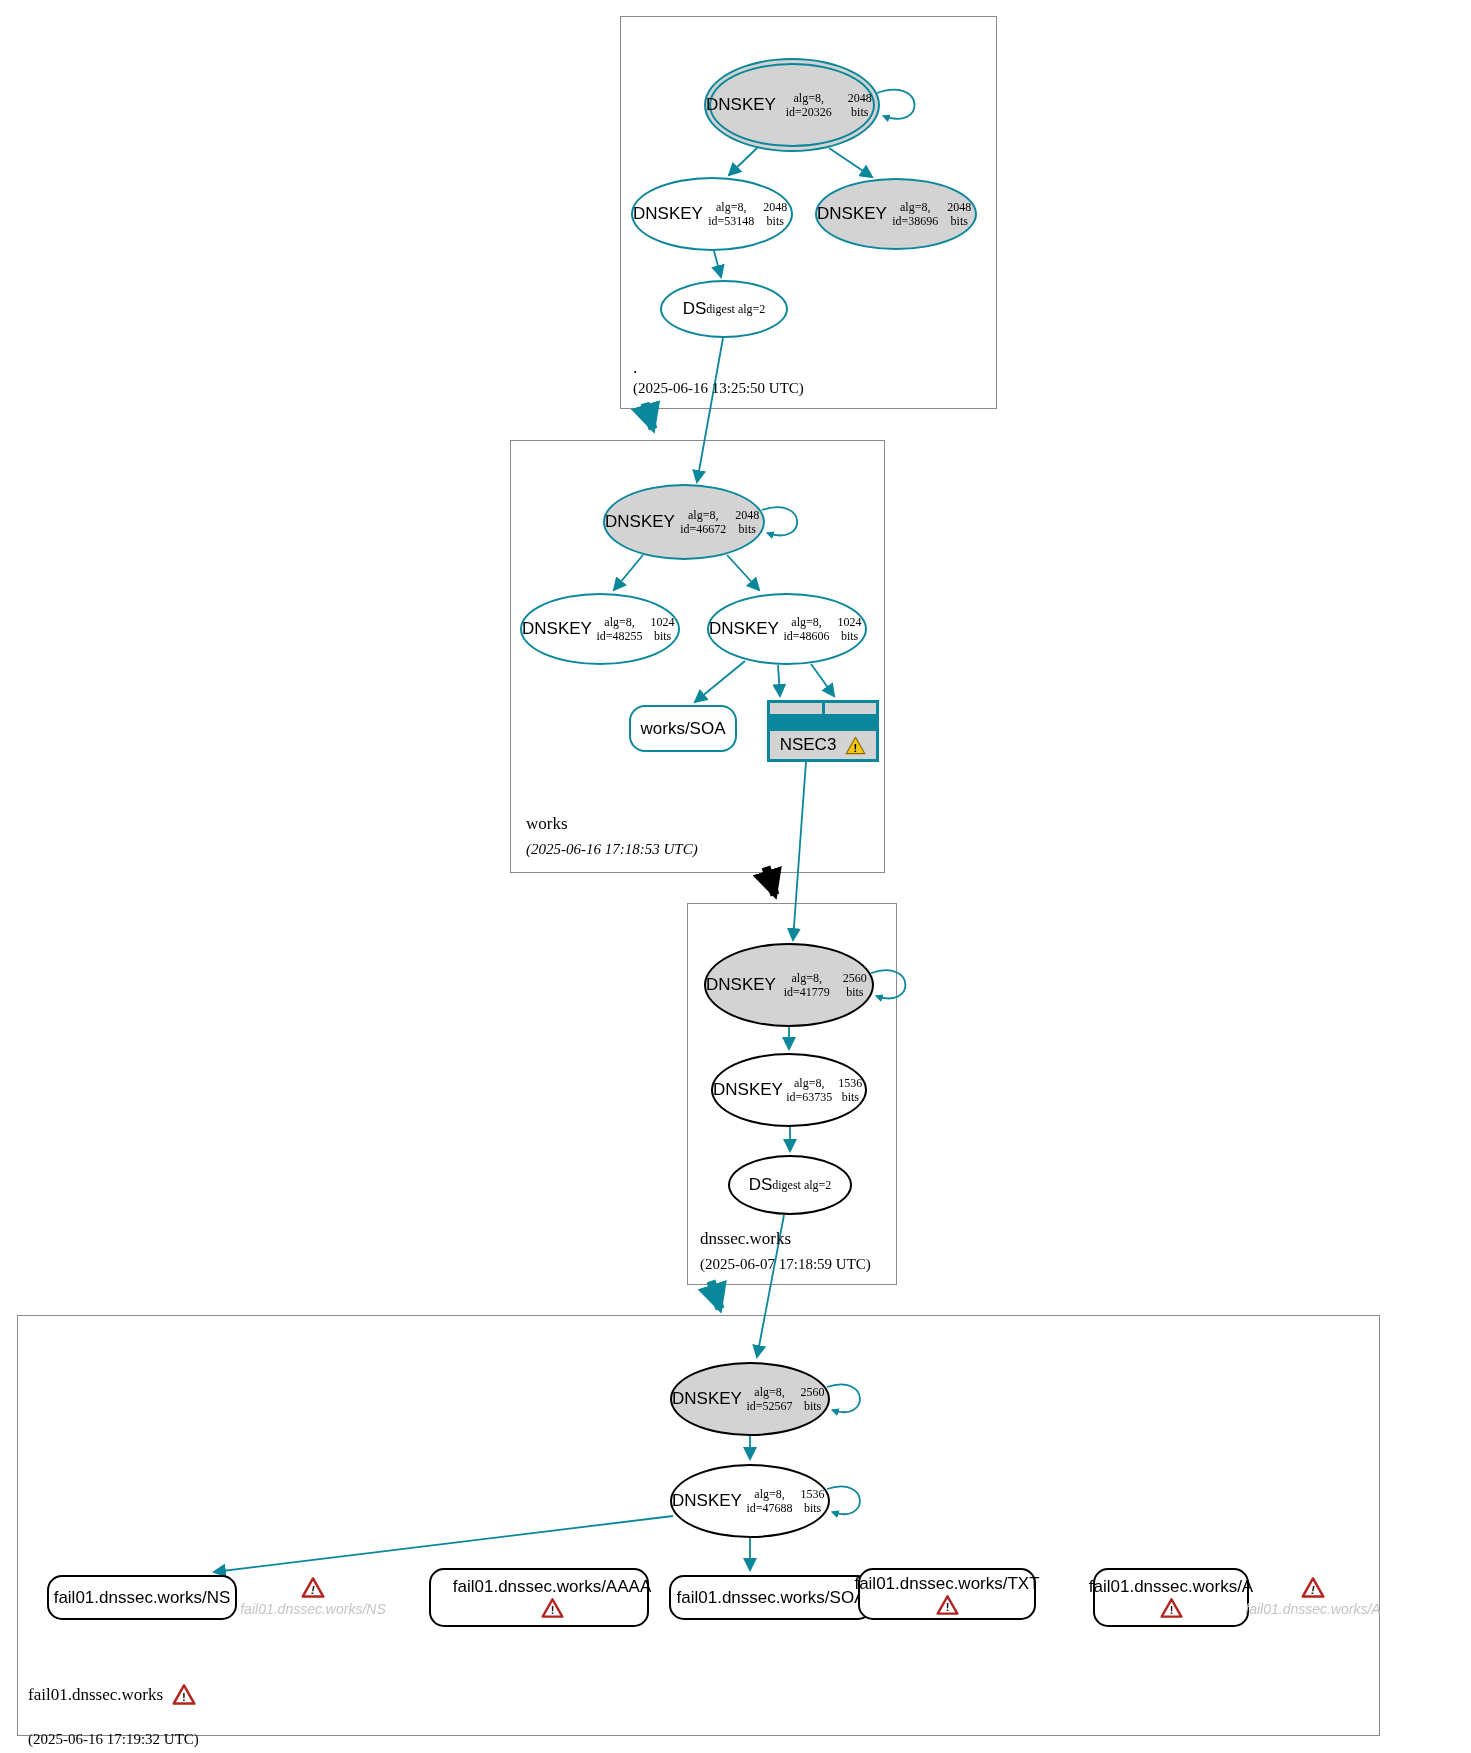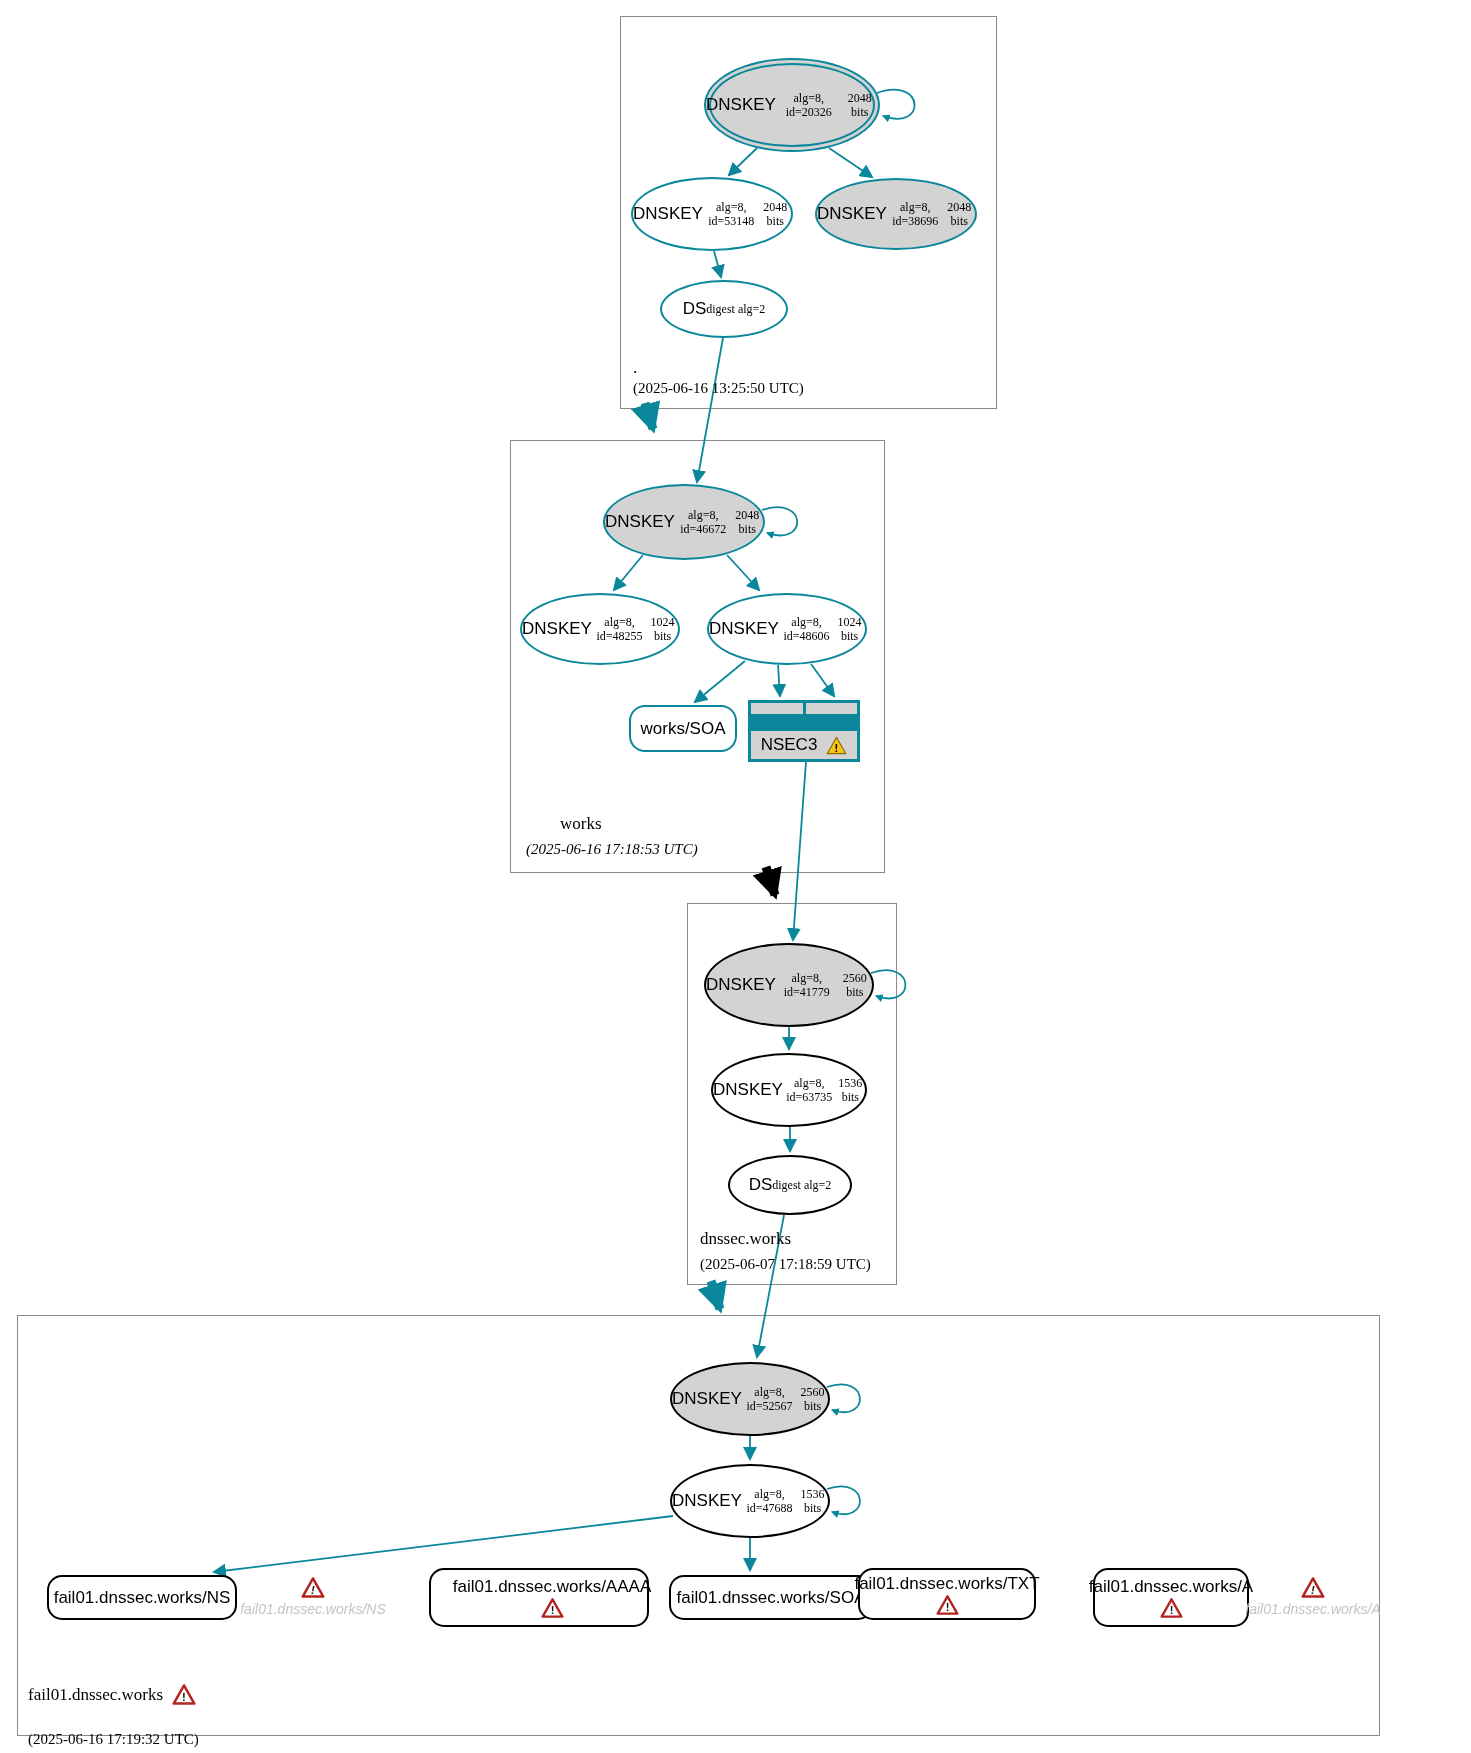--- a/index.html
+++ b/index.html
@@ -13,21 +13,21 @@
   .teal{border:2px solid #0a879a;}
   .blk{border:2px solid #000;}
   .gray{background:#d3d3d3;}
   .inner-ellipse{position:absolute;inset:3px;border:2px solid #0a879a;border-radius:50%;pointer-events:none;}
   .nt{font-size:17px;font-family:"Liberation Sans",sans-serif;position:relative;}
   .nd{font-size:12px;font-family:"Liberation Serif",serif;position:relative;}
   .rr{border:2px solid #000;border-radius:15px;background:#fff;display:flex;flex-direction:column;
       align-items:center;justify-content:center;font-size:17px;gap:1px;margin-left:21px;}
   .miss{display:flex;flex-direction:column;align-items:center;gap:3px;
         font-style:italic;font-size:14px;color:#c4c4c4;background:transparent;border:none;}
-  .nsec3{background:#0a879a;padding:3px;display:flex;flex-direction:column;gap:17px;}
+  .nsec3{background:#0a879a;padding:3px;display:flex;flex-direction:column;gap:17px;margin-left:19px;}
   .nsec3-cells{display:flex;gap:3px;height:11px;}
   .nsec3-cells div{flex:1;background:#d3d3d3;}
   .nsec3-body{flex:1;background:#d3d3d3;display:flex;align-items:center;justify-content:center;
               gap:9px;font-size:17px;}
   .zlabel{position:absolute;z-index:2;font-family:"Liberation Serif",serif;font-size:17px;
           display:flex;align-items:center;gap:9px;}
   .zts{position:absolute;z-index:2;font-family:"Liberation Serif",serif;font-size:15px;}
   .wicon{display:block;}
 </style>
 </head>
@@ -137,21 +137,21 @@
         <div></div>
       </div>
     <div class="nsec3-body">
       <span>NSEC3</span>
       <svg class="wicon" width="21" height="19" viewBox="0 0 24 22">
         <path d="M12 1.5 L22.8 20.5 L1.2 20.5 Z" fill="#f5c518" stroke="#8a6d00" stroke-width="1.4" stroke-linejoin="round"></path>
         <text x="12" y="18" text-anchor="middle" font-size="13" font-weight="bold" fill="#000" font-family="Liberation Sans, sans-serif">!</text>
       </svg>
     </div>
   </div>
-  <div class="zlabel" style="left:526px;top:814px;margin-left:34px;">
+  <div class="zlabel" style="left:526px;top:814px;">
     <span>works</span>
   </div>
   <div class="zts" style="left:526px;top:841px;font-style:italic;">(2025-06-16 17:18:53 UTC)</div>
 
   <div class="node ell blk gray" style="left:704px;top:943px;width:170px;height:84px;">
     <span class="nt">DNSKEY</span>
     <span class="nd">alg=8, id=41779</span>
     <span class="nd">2560 bits</span>
   </div>
   <div class="node ell blk" style="left:711px;top:1053px;width:156px;height:74px;">

